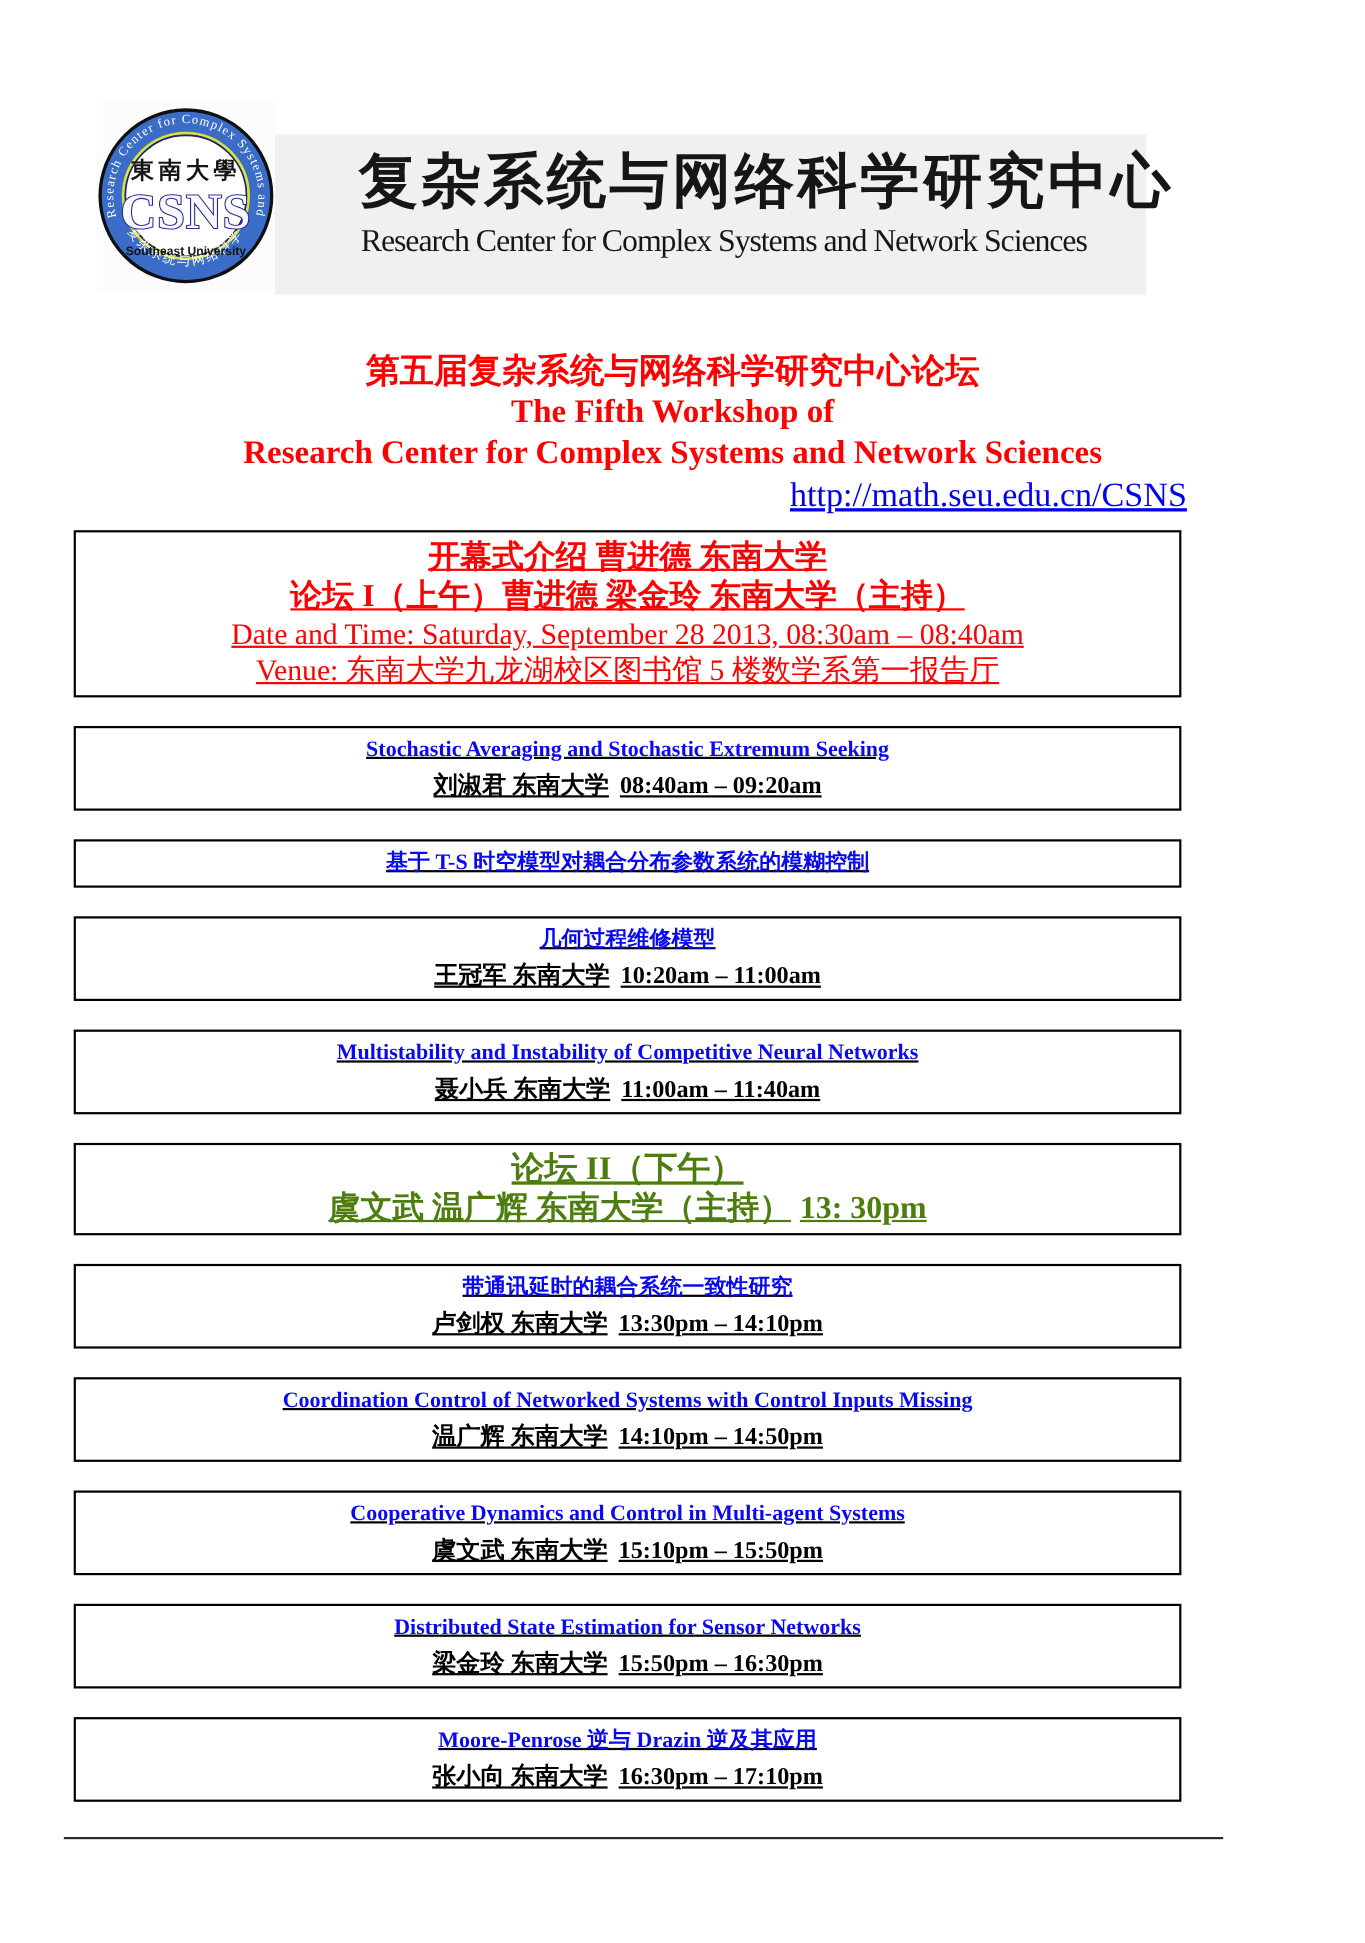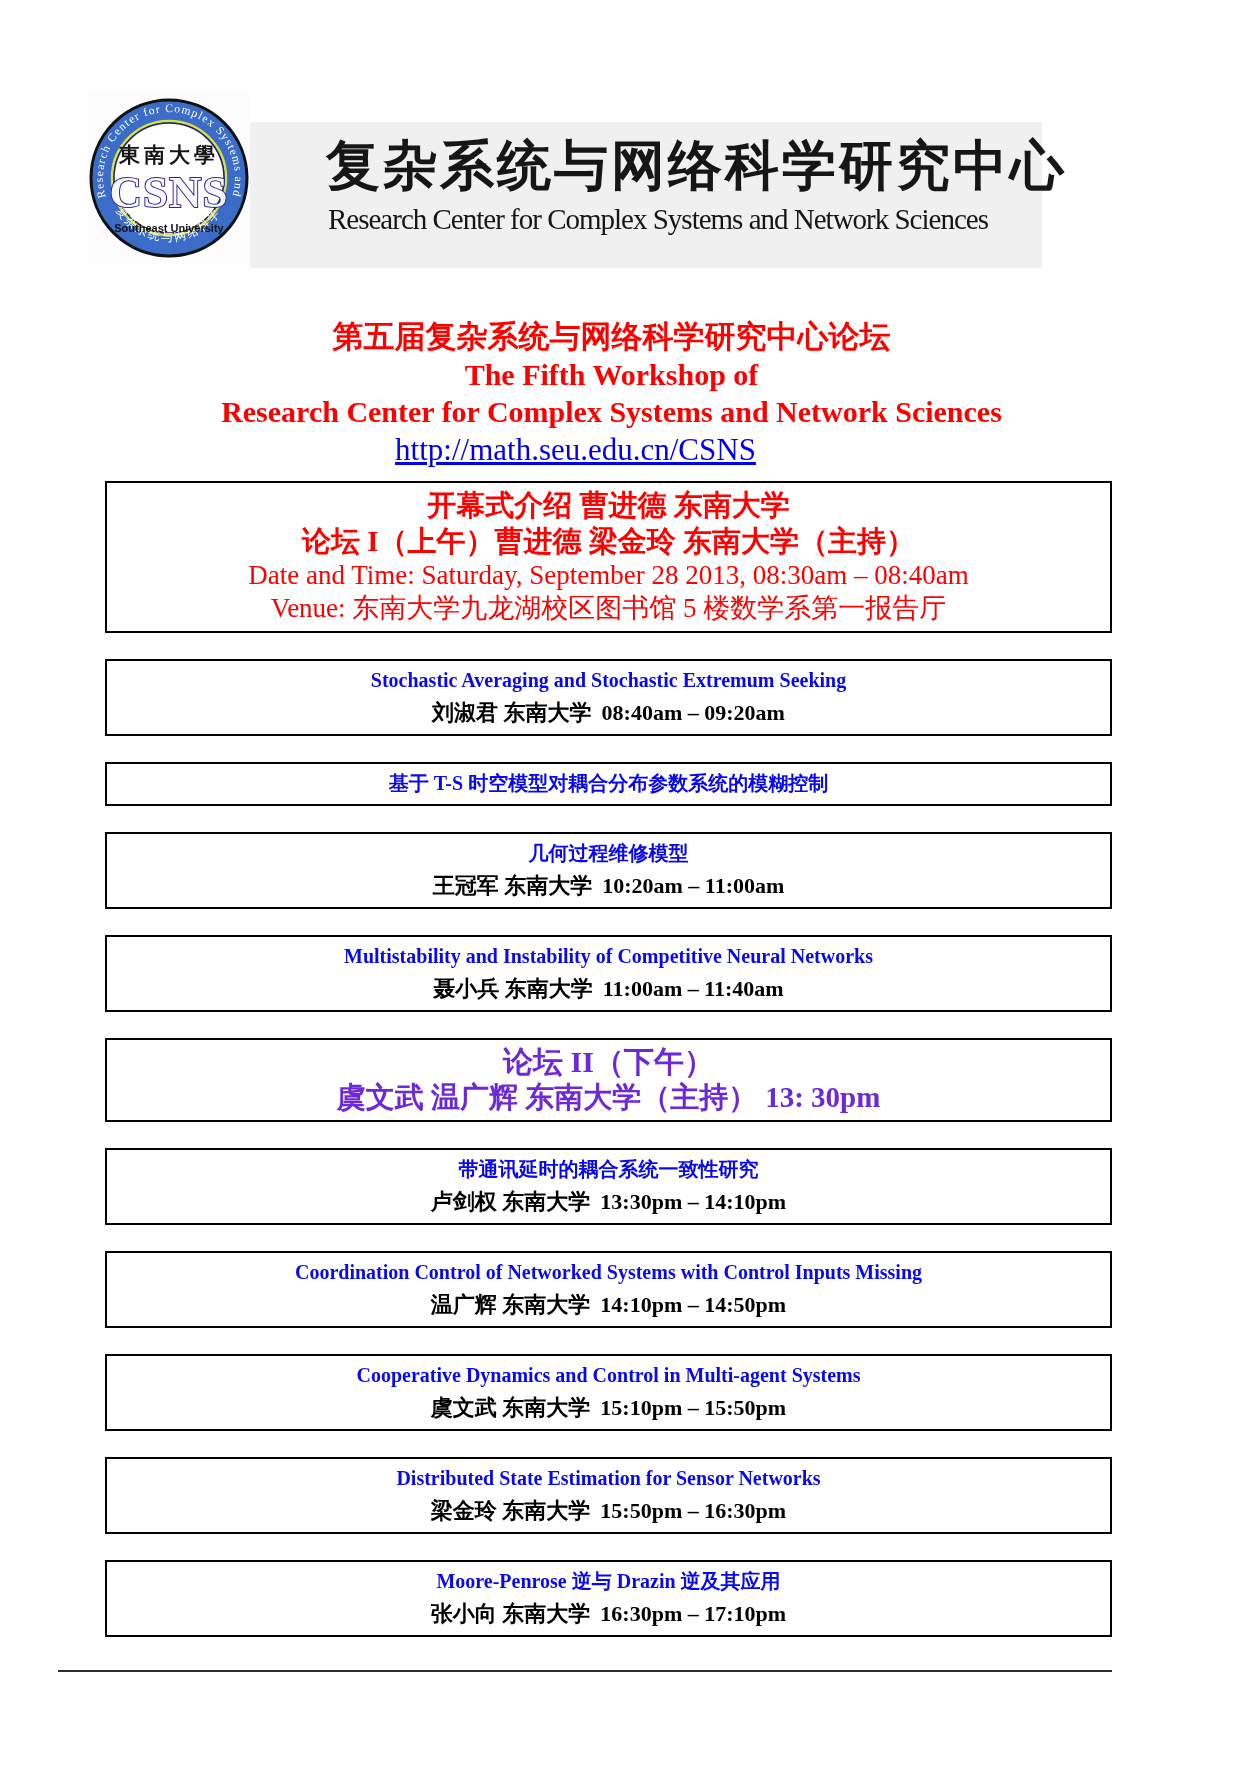--- a/index.html
+++ b/index.html
@@ -19,35 +19,35 @@
     font-family:"Liberation Serif",serif;color:#161616;white-space:nowrap;
   }
   
   .red-block{
     padding-top:318px;width:1007px;margin-left:108px;text-align:center;
     color:#fe0000;font-weight:bold;
   }
   .red-cn{font-size:31px;line-height:38px;}
   .red-en{font-size:30px;line-height:37px;}
   
-  .url-line{width:1007px;margin-left:120px;text-align:center;position:relative;left:-48px;margin-top:2px;line-height:36px;}
+  .url-line{width:1007px;margin-left:120px;text-align:right;position:relative;left:-48px;margin-top:2px;line-height:36px;}
   .url-line a{color:#0000ee;text-decoration:underline;font-size:31px;}
   
   .box{
-    box-sizing:border-box;width:1007px;margin-left:105px;
-    border:2px solid #000;text-align:center;background:#fff;
+    box-sizing:border-box;width:1007px;margin-left:67px;
+    border:2px solid #000;text-align:center;background:#fff;text-decoration:underline;
   }
   .box.opening{margin-top:8px;padding:4px 0 6px;color:#fe0000;}
   .op-line1,.op-line2{font-size:29px;line-height:36px;font-weight:bold;}
   .op-line3,.op-line4{font-size:27px;line-height:33px;font-weight:normal;}
   .box.talk{margin-top:26px;padding:3px 0 5px;}
   .talk-title{font-size:20px;line-height:32px;font-weight:bold;color:#0909ee;}
   .talk-speaker{font-size:22px;line-height:33px;font-weight:bold;color:#000;}
   .talk-speaker .time{margin-left:10px;font-family:"Liberation Serif",serif;}
-  .box.forum2{margin-top:26px;padding:4px 0 6px;color:#6d28d9;font-weight:bold;}
+  .box.forum2{margin-top:26px;padding:4px 0 6px;color:#4d7c0f;font-weight:bold;}
   .f2-line1{font-size:30px;line-height:36px;}
   .f2-line2{font-size:29px;line-height:34px;}
   .f2-line2 .time{margin-left:8px;}
   
   .footer-rule{position:absolute;left:58px;top:1670px;width:1054px;height:2px;background:#2d2d2d;}
 </style>
 </head>
 <body>
 
 <div class="logo-box">

